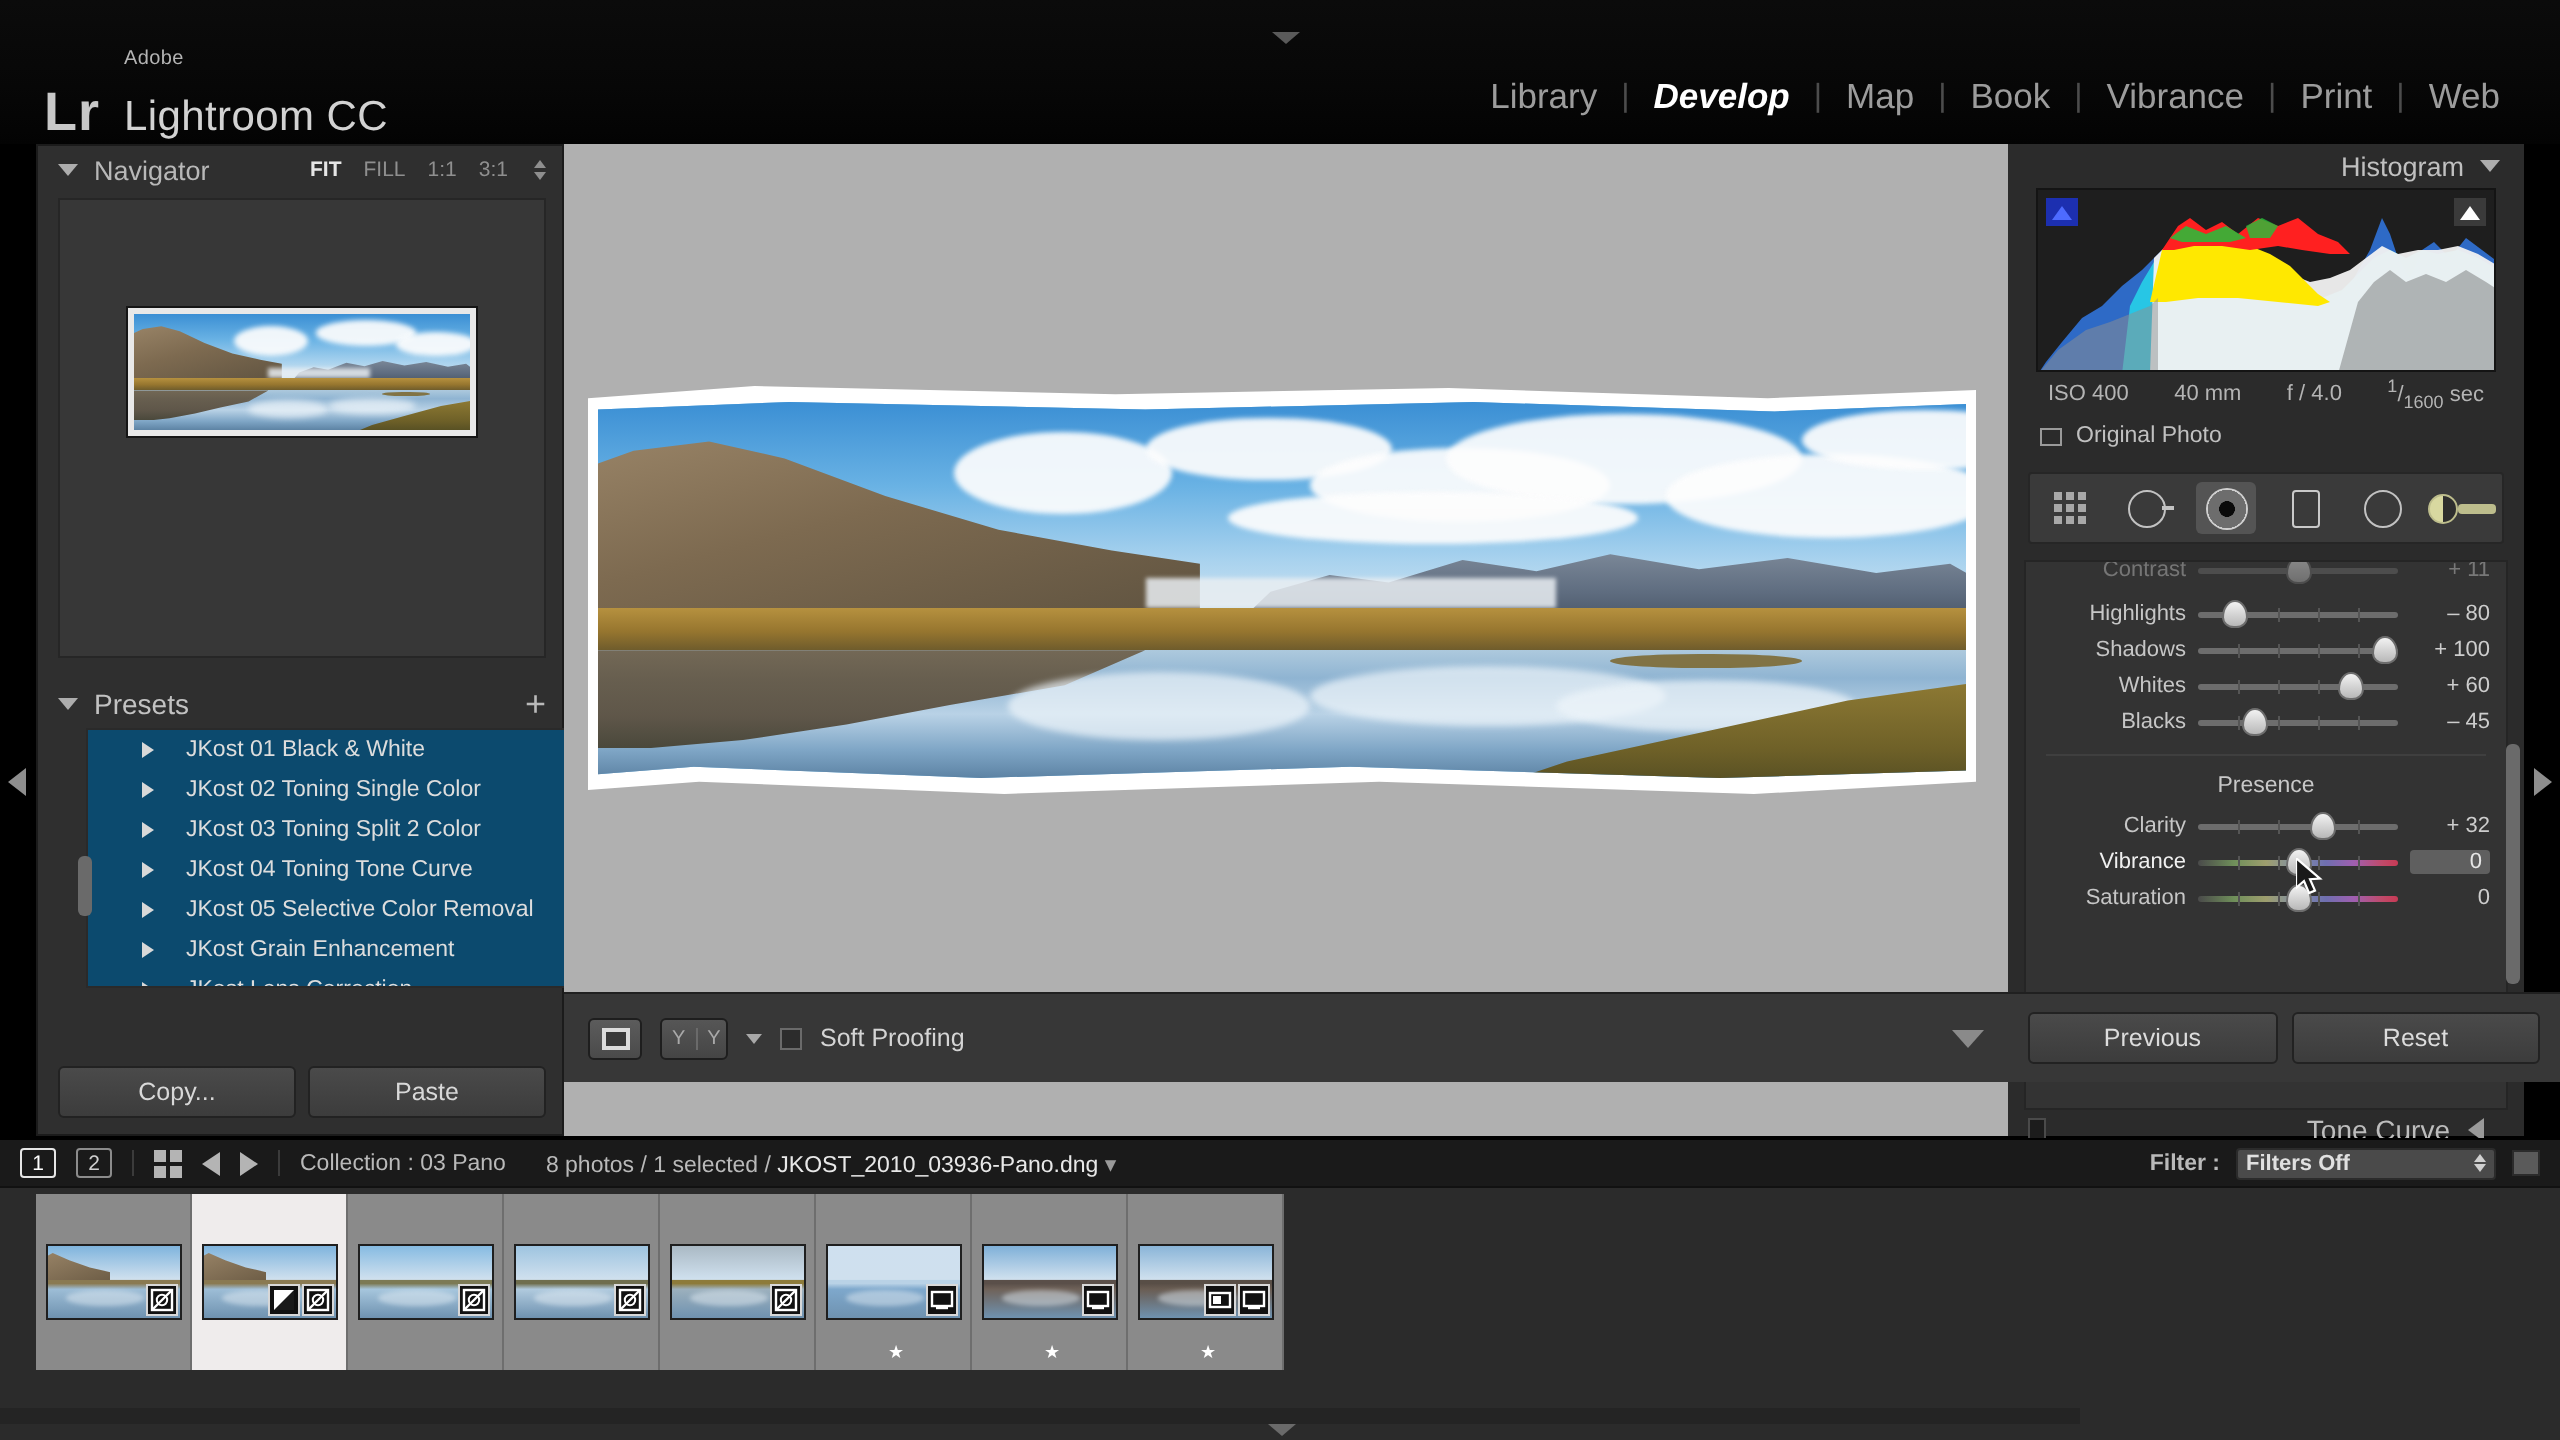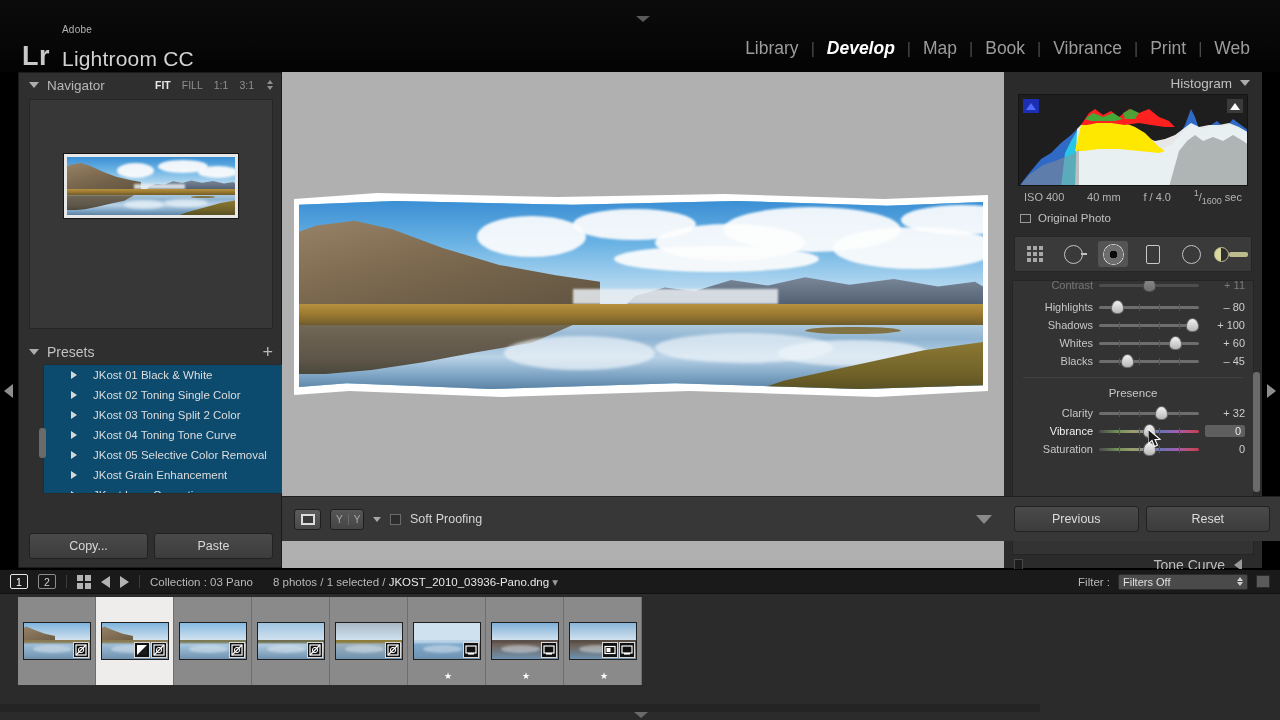--- a/index.html
+++ b/index.html
@@ -176,21 +176,21 @@
         display:flex; align-items:center; justify-content:center; border-radius:2px; }
   .sq.on { border-color: #e6e6e6; color: #fff; }
   .vsep { width: 1px; height: 13px; background: #3b3b3b; }
   .gridicon { display: grid; grid-template-columns: 6px 6px; grid-template-rows: 6px 6px; gap: 2px; }
   .gridicon i { background: #b4b4b4; }
   .navarr { width: 0; height: 0; border-top: 6px solid transparent; border-bottom: 6px solid transparent; }
   .navarr.back { border-right: 9px solid #b4b4b4; }
   .navarr.fwd { border-left: 9px solid #b4b4b4; }
   .fs-text { color: #b9b9b9; font-size: 11.5px; }
   .fs-text .strong { color: #e8e8e8; }
-  .fs-right { margin-left: auto; display: flex; align-items: center; gap: 8px; }
+  .fs-right { margin-left: auto; display: flex; align-items: center; gap: 8px; font-weight: bold; }
   .filter-sel { width: 130px; height: 16px; background: #4a4a4a; border: 1px solid #2b2b2b; border-radius: 2px;
                 display: flex; align-items: center; padding: 0 4px; color: #e0e0e0; font-size: 11px; }
   .filter-sel .arrows { margin-left: auto; display:flex; flex-direction:column; gap:1px; }
   .filter-sel .arrows i { width:0;height:0;border-left:3px solid transparent;border-right:3px solid transparent; }
   .filter-sel .arrows i.u { border-bottom: 4px solid #d0d0d0; }
   .filter-sel .arrows i.d { border-top: 4px solid #d0d0d0; }
   .flag-btn { width: 14px; height: 13px; background: #5a5a5a; border: 1px solid #2b2b2b; }
 
   
   .filmstrip { position: absolute; left: 0; top: 593px; width: 1280px; height: 127px; background: #2b2b2b;

